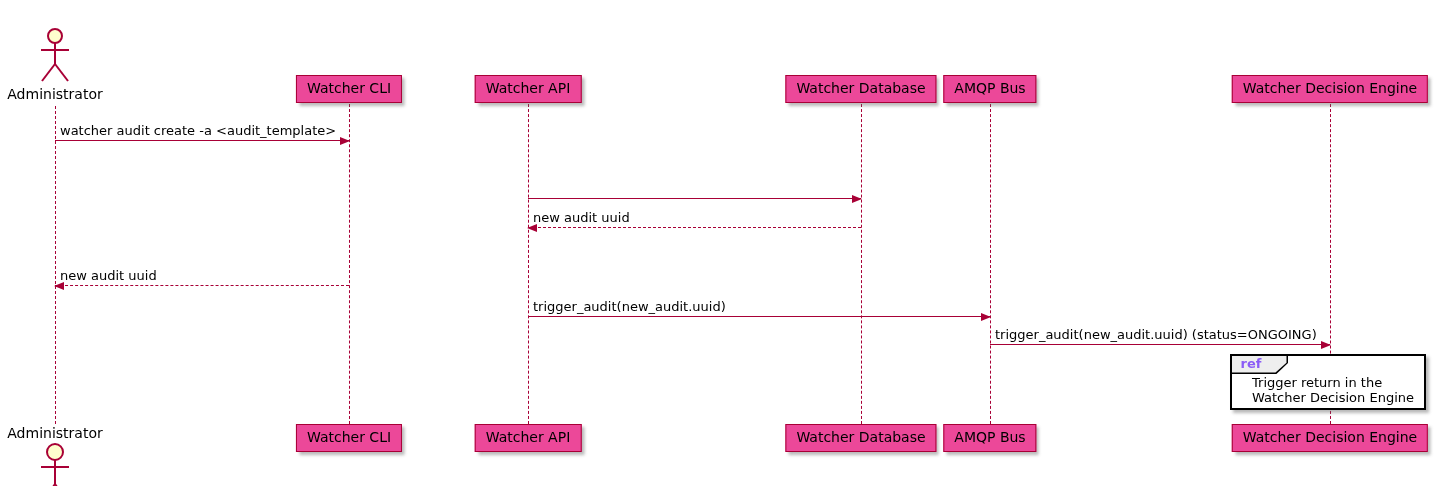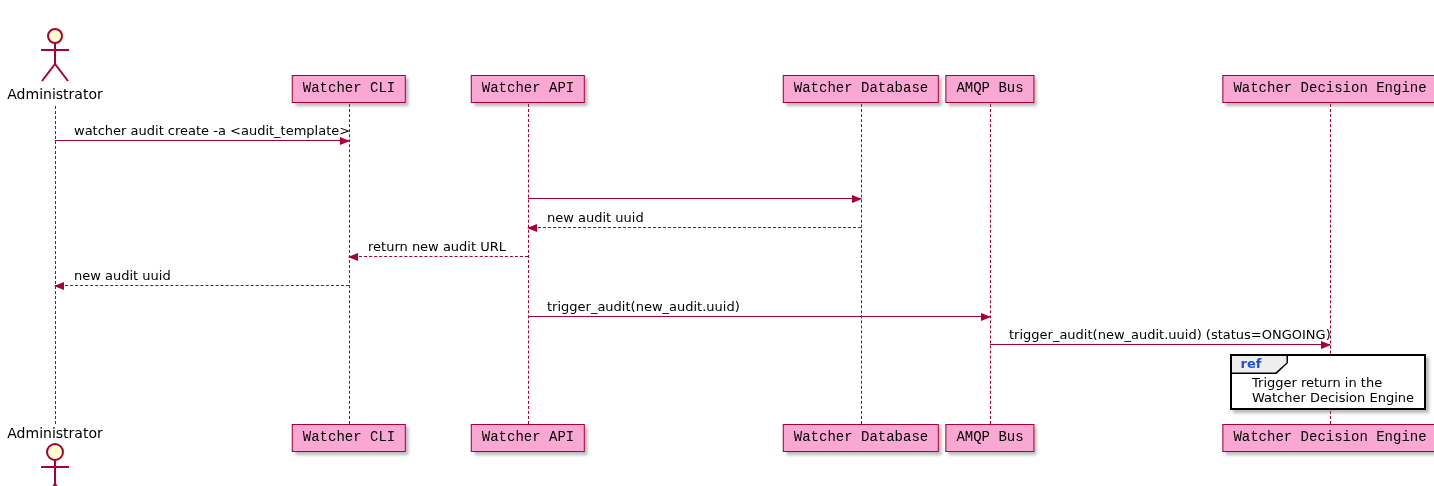--- a/index.html
+++ b/index.html
@@ -17,29 +17,28 @@
     margin-top: 24px;
   }
   .lifeline {
     position: absolute;
     width: 0;
     border-left: 1px dashed #A80036;
   }
   .pbox {
     position: absolute;
     transform: translateX(-50%);
-    background: #f9a8d4;
+    background: #ec4899;
     border: 1.7px solid #A80036;
     box-shadow: 3px 3px 3px rgba(100,100,100,0.45);
     padding: 4px 10px 5px 10px;
     font-size: 14px;
     color: #000000;
     white-space: nowrap;
     line-height: 17px;
-    font-family: Liberation Mono, monospace;
   }
   .actor-label {
     position: absolute;
     transform: translateX(-50%);
     font-size: 14px;
     color: #000000;
     white-space: nowrap;
   }
   .actor-svg {
     position: absolute;
@@ -68,21 +67,21 @@
   .msg.dir-right .head {
     right: -1px;
     border-left: 10px solid #A80036;
   }
   .msg.dir-left .head {
     left: -1px;
     border-right: 10px solid #A80036;
   }
   .msg .mlabel {
     position: absolute;
-    left: 19px;
+    left: 5px;
     bottom: 3px;
     font-size: 13px;
     color: #000000;
     white-space: nowrap;
   }
   .ref-frame {
     position: absolute;
     background: #ffffff;
     border: 2px solid #000000;
     box-shadow: 3px 3px 3px rgba(100,100,100,0.45);
@@ -99,21 +98,21 @@
   .ref-tab-inner {
     position: absolute;
     left: 1.5px;
     top: 1.5px;
     right: 1.5px;
     bottom: 1.5px;
     background: #EEEEEE;
     clip-path: polygon(0 0, 100% 0, 100% 42%, 80% 100%, 0 100%);
     font-size: 13px;
     font-weight: bold;
-    color: #1d4ed8;
+    color: #8b5cf6;
     padding-left: 9px;
     line-height: 16px;
   }
   .ref-text {
     position: absolute;
     left: 20px;
     top: 19px;
     font-size: 13px;
     color: #000000;
     line-height: 15px;
@@ -154,25 +153,20 @@
   </div>
   <div class="msg solid dir-right" style="left:528px;top:154px;width:333px">
     <span class="line"></span>
     <span class="head"></span>
   </div>
   <div class="msg dashed dir-left" style="left:528px;top:183px;width:333px">
     <span class="mlabel">new audit uuid</span>
     <span class="line"></span>
     <span class="head"></span>
   </div>
-  <div class="msg dashed dir-left" style="left:349px;top:212px;width:179px">
-    <span class="mlabel">return new audit URL</span>
-    <span class="line"></span>
-    <span class="head"></span>
-  </div>
   <div class="msg dashed dir-left" style="left:55px;top:241px;width:294px">
     <span class="mlabel">new audit uuid</span>
     <span class="line"></span>
     <span class="head"></span>
   </div>
   <div class="msg solid dir-right" style="left:990px;top:300px;width:340px">
     <span class="mlabel">trigger_audit(new_audit.uuid) (status=ONGOING)</span>
     <span class="line"></span>
     <span class="head"></span>
   </div>

